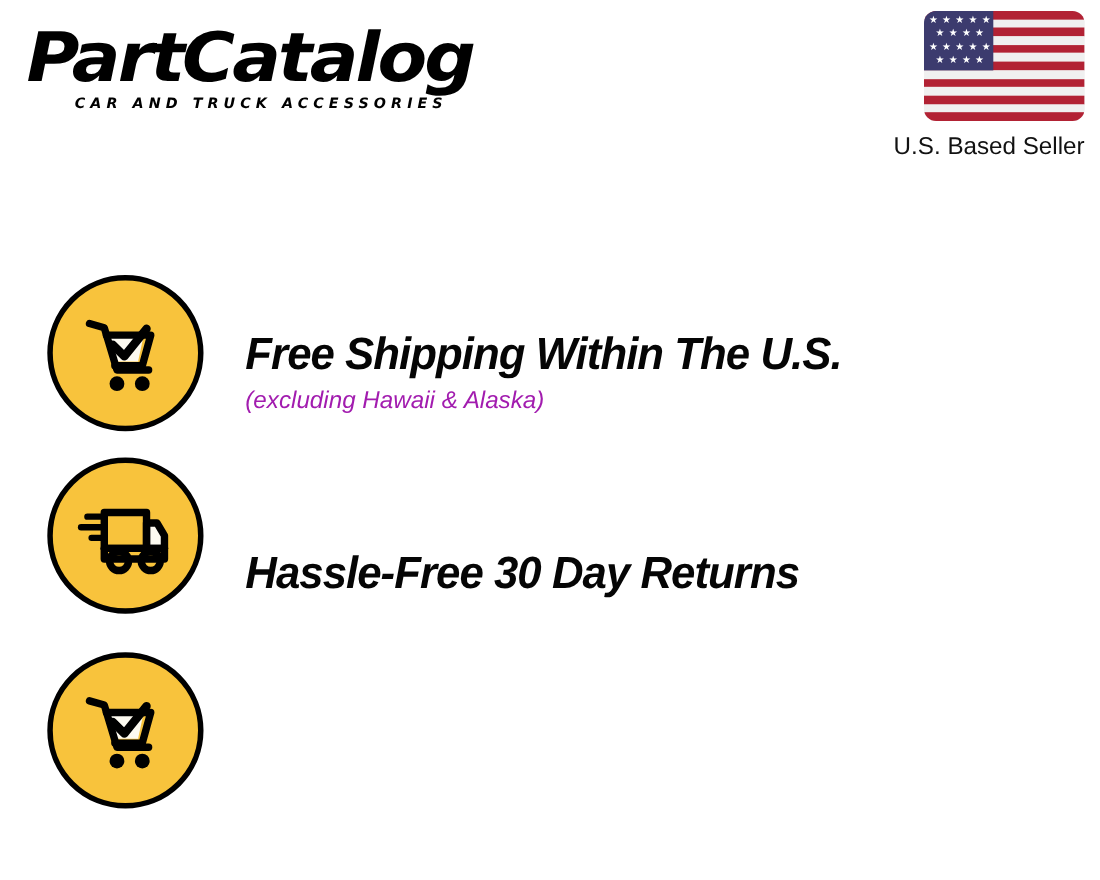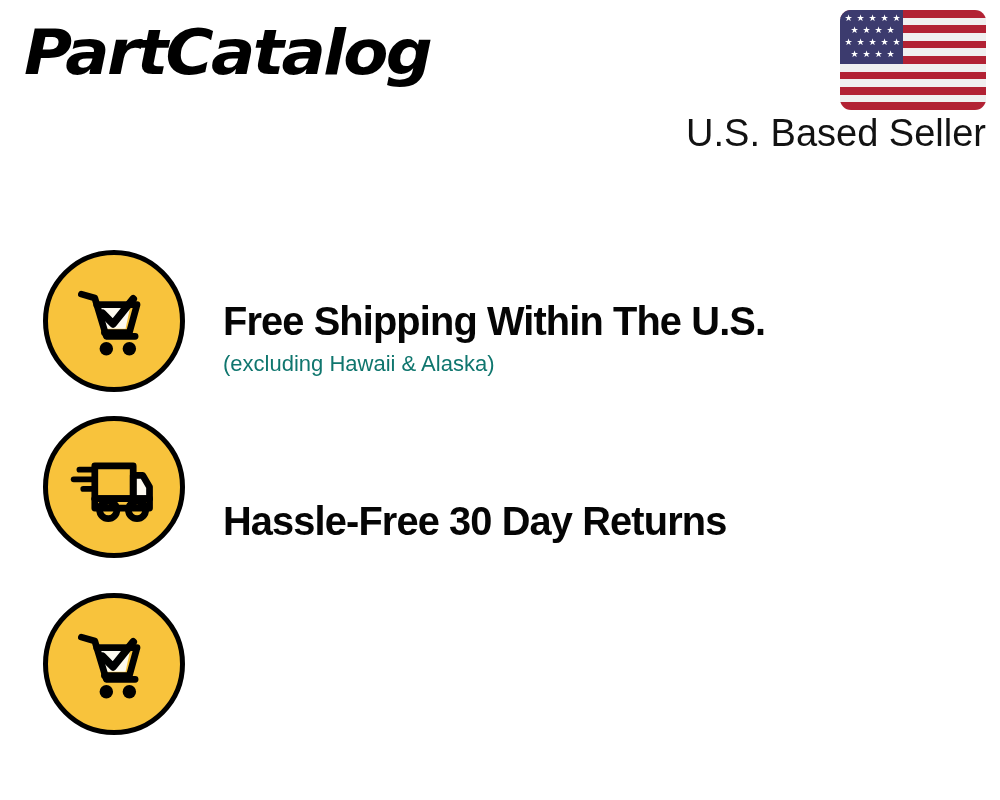--- a/index.html
+++ b/index.html
@@ -91,21 +91,21 @@
     width: 9px;
     height: 9px;
     text-align: center;
   }
 
   .seller-note {
     position: absolute;
     right: 14px;
     top: 116px;
     font-family: "Liberation Sans", sans-serif;
-    font-size: 38px;
+    font-size: 22px;
     line-height: 34px;
     font-weight: 400;
     color: #121212;
     white-space: nowrap;
     text-align: right;
   }
 
   
   .features {
     position: absolute;
@@ -143,20 +143,21 @@
     transform: translate(-50%, -50%);
     width: 96px;
     height: 96px;
     display: block;
   }
 
   .feature-text {
     position: absolute;
     left: 223px;
     right: 20px;
+    font-style: italic;
   }
   .feature-row.r1 .feature-text { top: 58px; }
   .feature-row.r2 .feature-text { top: 88px; }
   .feature-row.r3 .feature-text { top: 58px; }
 
   .feature-title {
     font-family: "Liberation Sans", sans-serif;
     font-weight: bold;
     font-size: 41px;
     line-height: 46px;
@@ -164,21 +165,21 @@
     color: #050505;
     white-space: nowrap;
     transform: scaleX(0.97);
     transform-origin: left center;
   }
   .feature-sub {
     font-family: "Liberation Sans", sans-serif;
     font-weight: 400;
     font-size: 22px;
     line-height: 30px;
-    color: #0f766e;
+    color: #a21caf;
     white-space: nowrap;
     margin-top: 5px;
   }
   .feature-sub2-title {
     font-family: "Liberation Sans", sans-serif;
     font-weight: bold;
     font-size: 20px;
     line-height: 26px;
     color: #080808;
     white-space: nowrap;
@@ -194,20 +195,21 @@
     margin-top: 2px;
   }
 </style>
 </head>
 <body>
 
 <div class="header">
 
   <div class="brand-logo">
     <div class="brand-wordmark">PartCatalog</div>
+    <div class="brand-tagline">CAR AND TRUCK ACCESSORIES</div>
   </div>
 
   <div class="flag-wrap">
     <div class="flag">
       <div class="flag-stripe" style="top:0%;background:#b22234;"></div>
       <div class="flag-stripe" style="top:7.69%;background:#f0f0f0;"></div>
       <div class="flag-stripe" style="top:15.38%;background:#b22234;"></div>
       <div class="flag-stripe" style="top:23.08%;background:#f0f0f0;"></div>
       <div class="flag-stripe" style="top:30.77%;background:#b22234;"></div>
       <div class="flag-stripe" style="top:38.46%;background:#f0f0f0;"></div>

